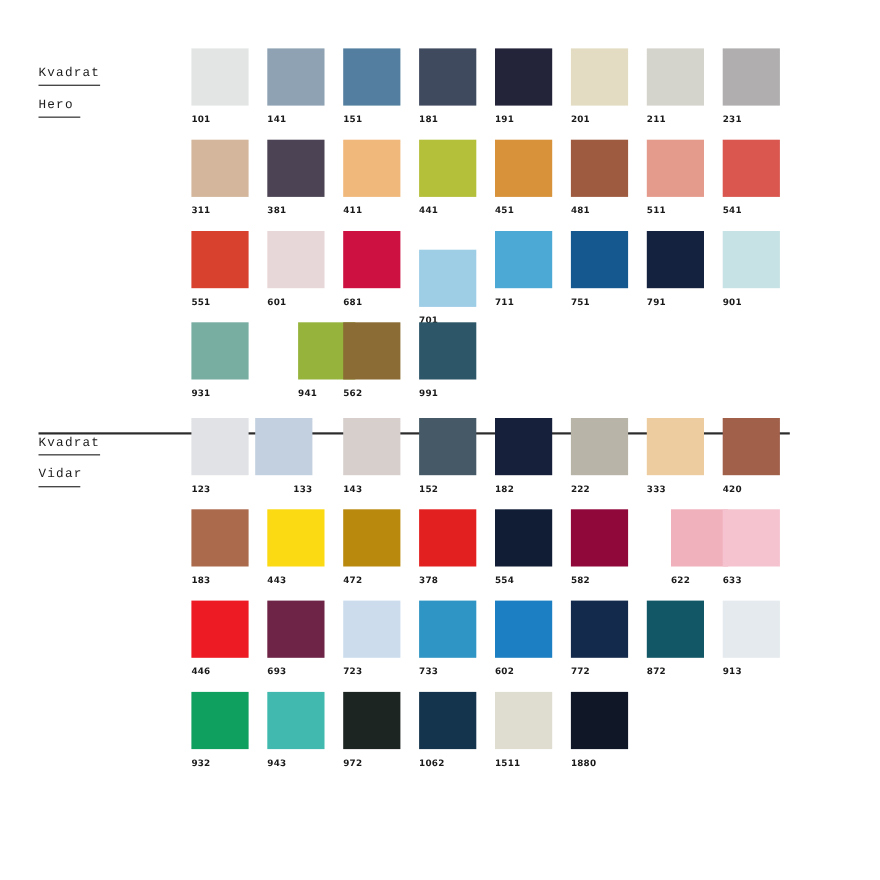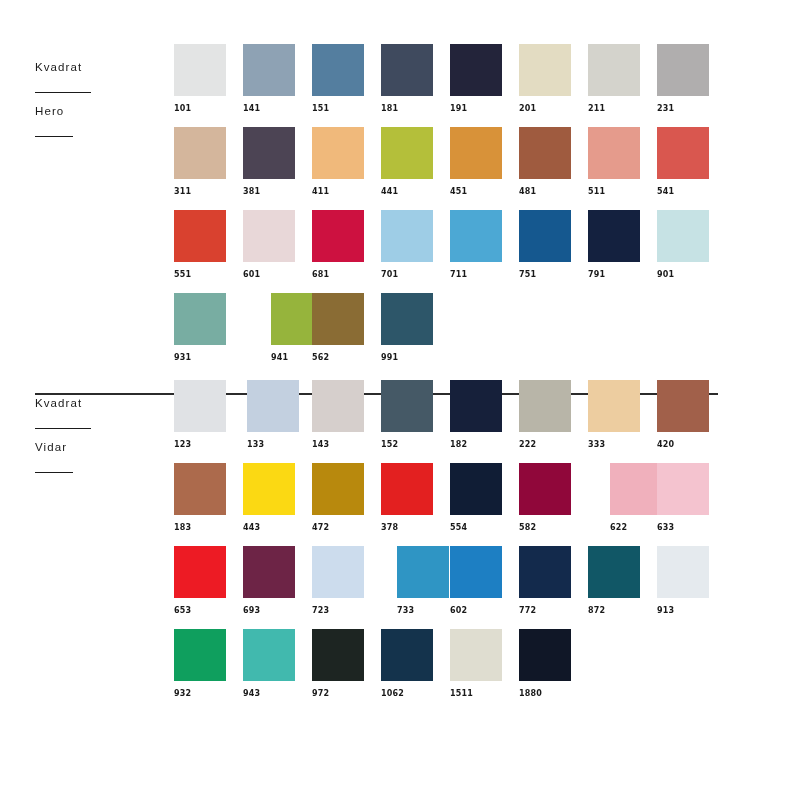--- a/index.html
+++ b/index.html
@@ -39,25 +39,25 @@
   }
 
   .brand-block {
     position: absolute;
     left: 35px;
     top: 16px;
     width: 120px;
   }
   .brand-line {
     display: block;
-    font-family: Liberation Sans, sans-serif;
+    font-family: Liberation Mono, monospace;
     font-size: 11.5px;
     letter-spacing: 1.1px;
     color: #1b1b1b;
-    padding-bottom: 18px;
+    padding-bottom: 3px;
     border-bottom: 1.4px solid #1b1b1b;
     width: 56px;
     line-height: 14px;
   }
   .brand-line.second {
     margin-top: 11px;
     width: 38px;
   }
 
   .grid {
@@ -175,21 +175,21 @@
             <span class="code">551</span>
           </div>
           <div class="cell" style="left: 69px;">
             <span class="swatch" style="background: rgb(232, 215, 216);"></span>
             <span class="code">601</span>
           </div>
           <div class="cell" style="left: 138px;">
             <span class="swatch" style="background: rgb(205, 17, 64);"></span>
             <span class="code">681</span>
           </div>
-          <div class="cell" style="left: 207px;">
+          <div class="cell" style="left: 207px; margin-top: 17px;">
             <span class="swatch" style="background: rgb(158, 205, 230);"></span>
             <span class="code">701</span>
           </div>
           <div class="cell" style="left: 276px;">
             <span class="swatch" style="background: rgb(76, 168, 212);"></span>
             <span class="code">711</span>
           </div>
           <div class="cell" style="left: 345px;">
             <span class="swatch" style="background: rgb(21, 88, 143);"></span>
             <span class="code">751</span>
@@ -228,21 +228,21 @@
       <div class="brand-block">
         <span class="brand-line">Kvadrat</span>
         <span class="brand-line second">Vidar</span>
       </div>
       <div class="grid">
         <div class="row" style="top: 0px;">
           <div class="cell" style="left: 0px;">
             <span class="swatch" style="background: rgb(224, 226, 229);"></span>
             <span class="code">123</span>
           </div>
-          <div class="cell" style="left: 73px;">
+          <div class="cell" style="left: 58px; text-align: right;">
             <span class="swatch" style="background: rgb(195, 208, 224);"></span>
             <span class="code">133</span>
           </div>
           <div class="cell" style="left: 138px;">
             <span class="swatch" style="background: rgb(214, 207, 204);"></span>
             <span class="code">143</span>
           </div>
           <div class="cell" style="left: 207px;">
             <span class="swatch" style="background: rgb(69, 89, 102);"></span>
             <span class="code">152</span>
@@ -294,31 +294,31 @@
             <span class="code">622</span>
           </div>
           <div class="cell" style="left: 483px;">
             <span class="swatch" style="background: rgb(244, 195, 207);"></span>
             <span class="code">633</span>
           </div>
         </div>
         <div class="row" style="top: 0px;">
           <div class="cell" style="left: 0px;">
             <span class="swatch" style="background: rgb(237, 27, 36);"></span>
-            <span class="code">653</span>
+            <span class="code">446</span>
           </div>
           <div class="cell" style="left: 69px;">
             <span class="swatch" style="background: rgb(109, 36, 70);"></span>
             <span class="code">693</span>
           </div>
           <div class="cell" style="left: 138px;">
             <span class="swatch" style="background: rgb(204, 220, 237);"></span>
             <span class="code">723</span>
           </div>
-          <div class="cell" style="left: 207px; margin-left: 16px;">
+          <div class="cell" style="left: 207px;">
             <span class="swatch" style="background: rgb(47, 149, 196);"></span>
             <span class="code">733</span>
           </div>
           <div class="cell" style="left: 276px;">
             <span class="swatch" style="background: rgb(29, 127, 195);"></span>
             <span class="code">602</span>
           </div>
           <div class="cell" style="left: 345px;">
             <span class="swatch" style="background: rgb(19, 42, 76);"></span>
             <span class="code">772</span>

